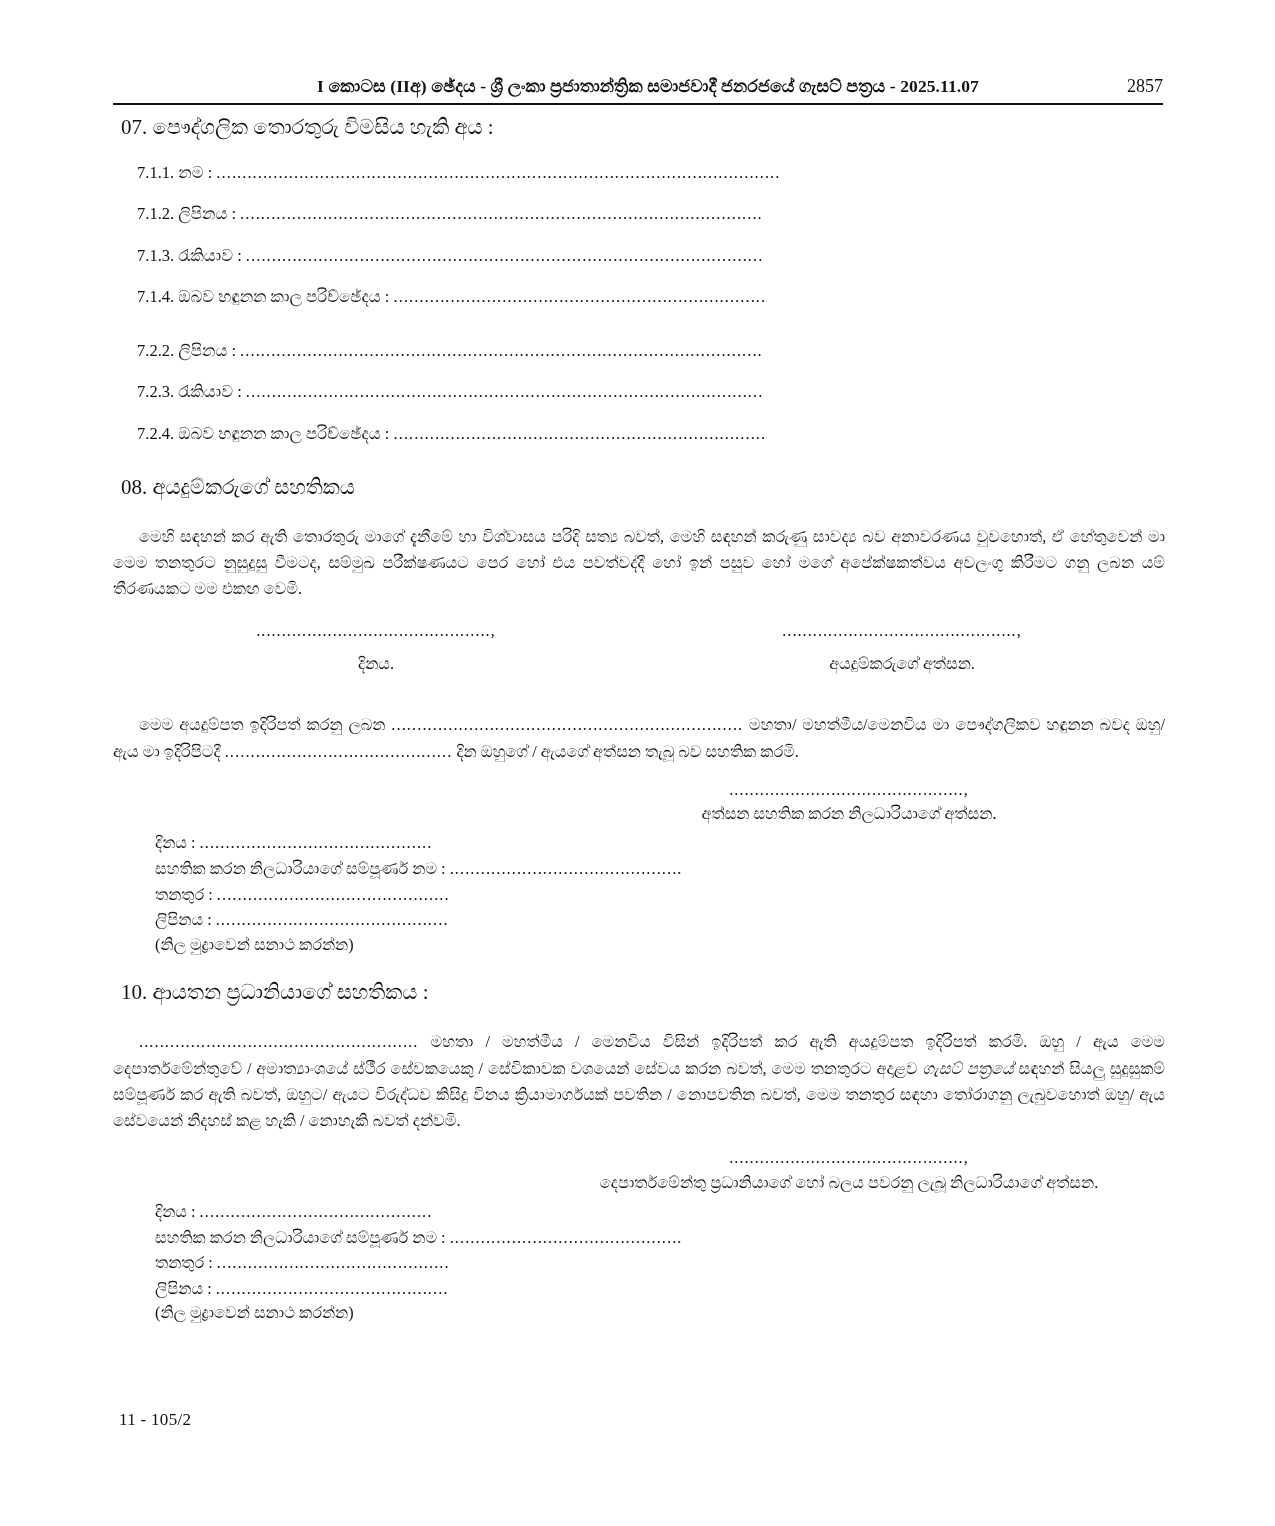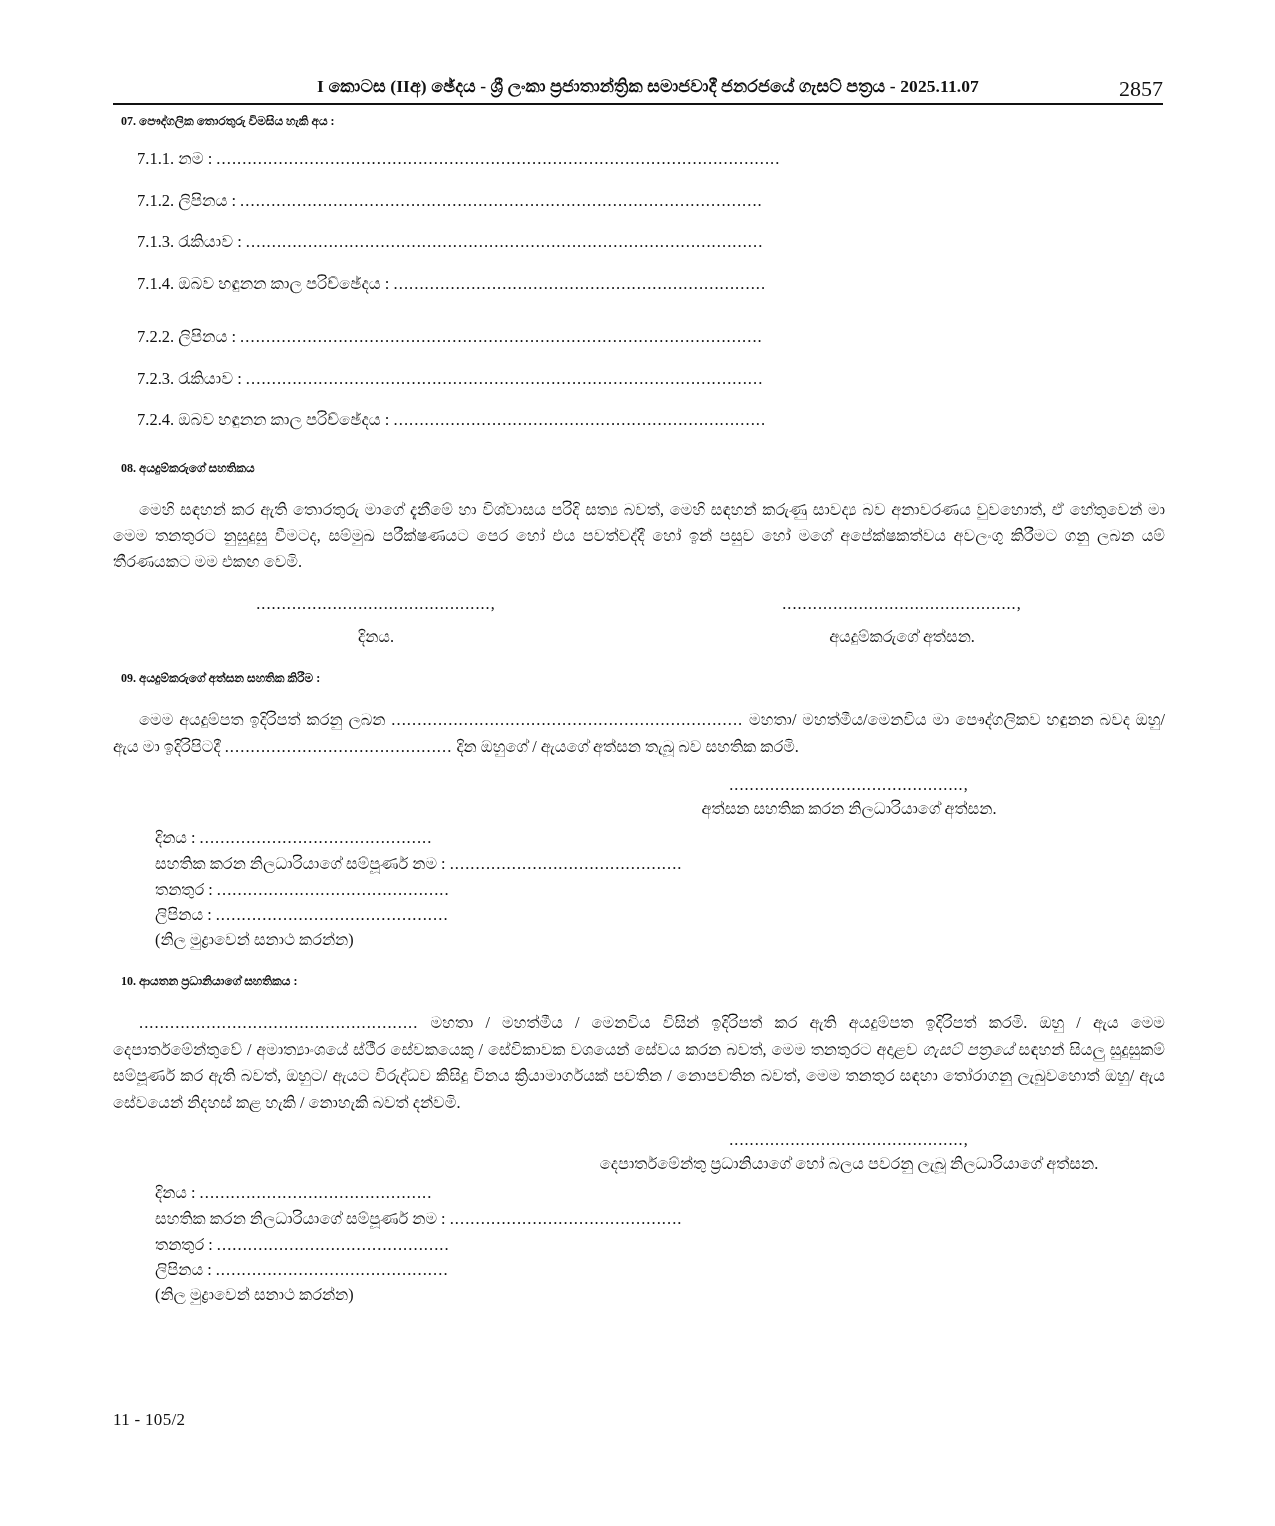--- a/index.html
+++ b/index.html
@@ -43,43 +43,43 @@
     letter-spacing: 0.1px;
     white-space: nowrap;
     margin: 0 auto;
     padding-left: 20px;
     line-height: 1.2;
   }
   .header-pageno {
     position: absolute;
     right: 0;
     top: 0;
-    font-size: 22px;
+    font-size: 18px;
     font-weight: normal;
     line-height: 1.2;
   }
   .header-rule {
     position: absolute;
     left: 113px;
     top: 103px;
     width: 1050px;
     border-top: 2.2px solid #111;
   }
 
   
   .content {
     position: absolute;
     left: 113px;
     top: 112px;
     width: 1052px;
   }
 
   .sec-head {
-    font-size: 12px;
-    font-weight: bold;
+    font-size: 21px;
+    font-weight: normal;
     margin: 0 0 4px 8px;
     line-height: 1.5;
   }
   .sec-head.s08 { margin-top: 26px; }
 
   .field-line {
     font-size: 16.5px;
     margin: 0 0 4px 24px;
     line-height: 1.55;
     white-space: nowrap;
@@ -143,21 +143,21 @@
     font-size: 16.2px;
     line-height: 1.52;
   }
   .officer-block div { white-space: nowrap; }
   .spacer-12 { height: 12px; }
   .spacer-16 { height: 16px; }
   .spacer-20 { height: 20px; }
 
   .footer {
     position: absolute;
-    left: 113px;
+    left: 119px;
     top: 1410px;
     font-size: 17px;
     letter-spacing: 0.3px;
   }
 </style>
 </head>
 <body>
 
 <div class="page">
 
@@ -222,21 +222,20 @@
         <span class="dotline">..............................................,</span>
         <span class="cap">දිනය.</span>
       </div>
       <div class="sig-col">
         <span class="dotline">..............................................,</span>
         <span class="cap">අයදුම්කරුගේ අත්සන.</span>
       </div>
     </div>
 
     <div class="spacer-20"></div>
-    <div class="sec-head">09. අයදුම්කරුගේ අත්සන සහතික කිරීම :</div>
 
     <div class="spacer-16"></div>
 
     <div class="para indent">
       <span>මෙම අයදුම්පත ඉදිරිපත් කරනු ලබන</span>
       <span class="dots">....................................................................</span>
       <span>මහතා/ මහත්මීය/මෙනවිය මා පෞද්ගලිකව හඳුනන බවද ඔහු/ ඇය මා ඉදිරිපිටදී</span>
       <span class="dots">............................................</span>
       <span>දින ඔහුගේ / ඇයගේ අත්සන තැබූ බව සහතික කරමි.</span>
     </div>

